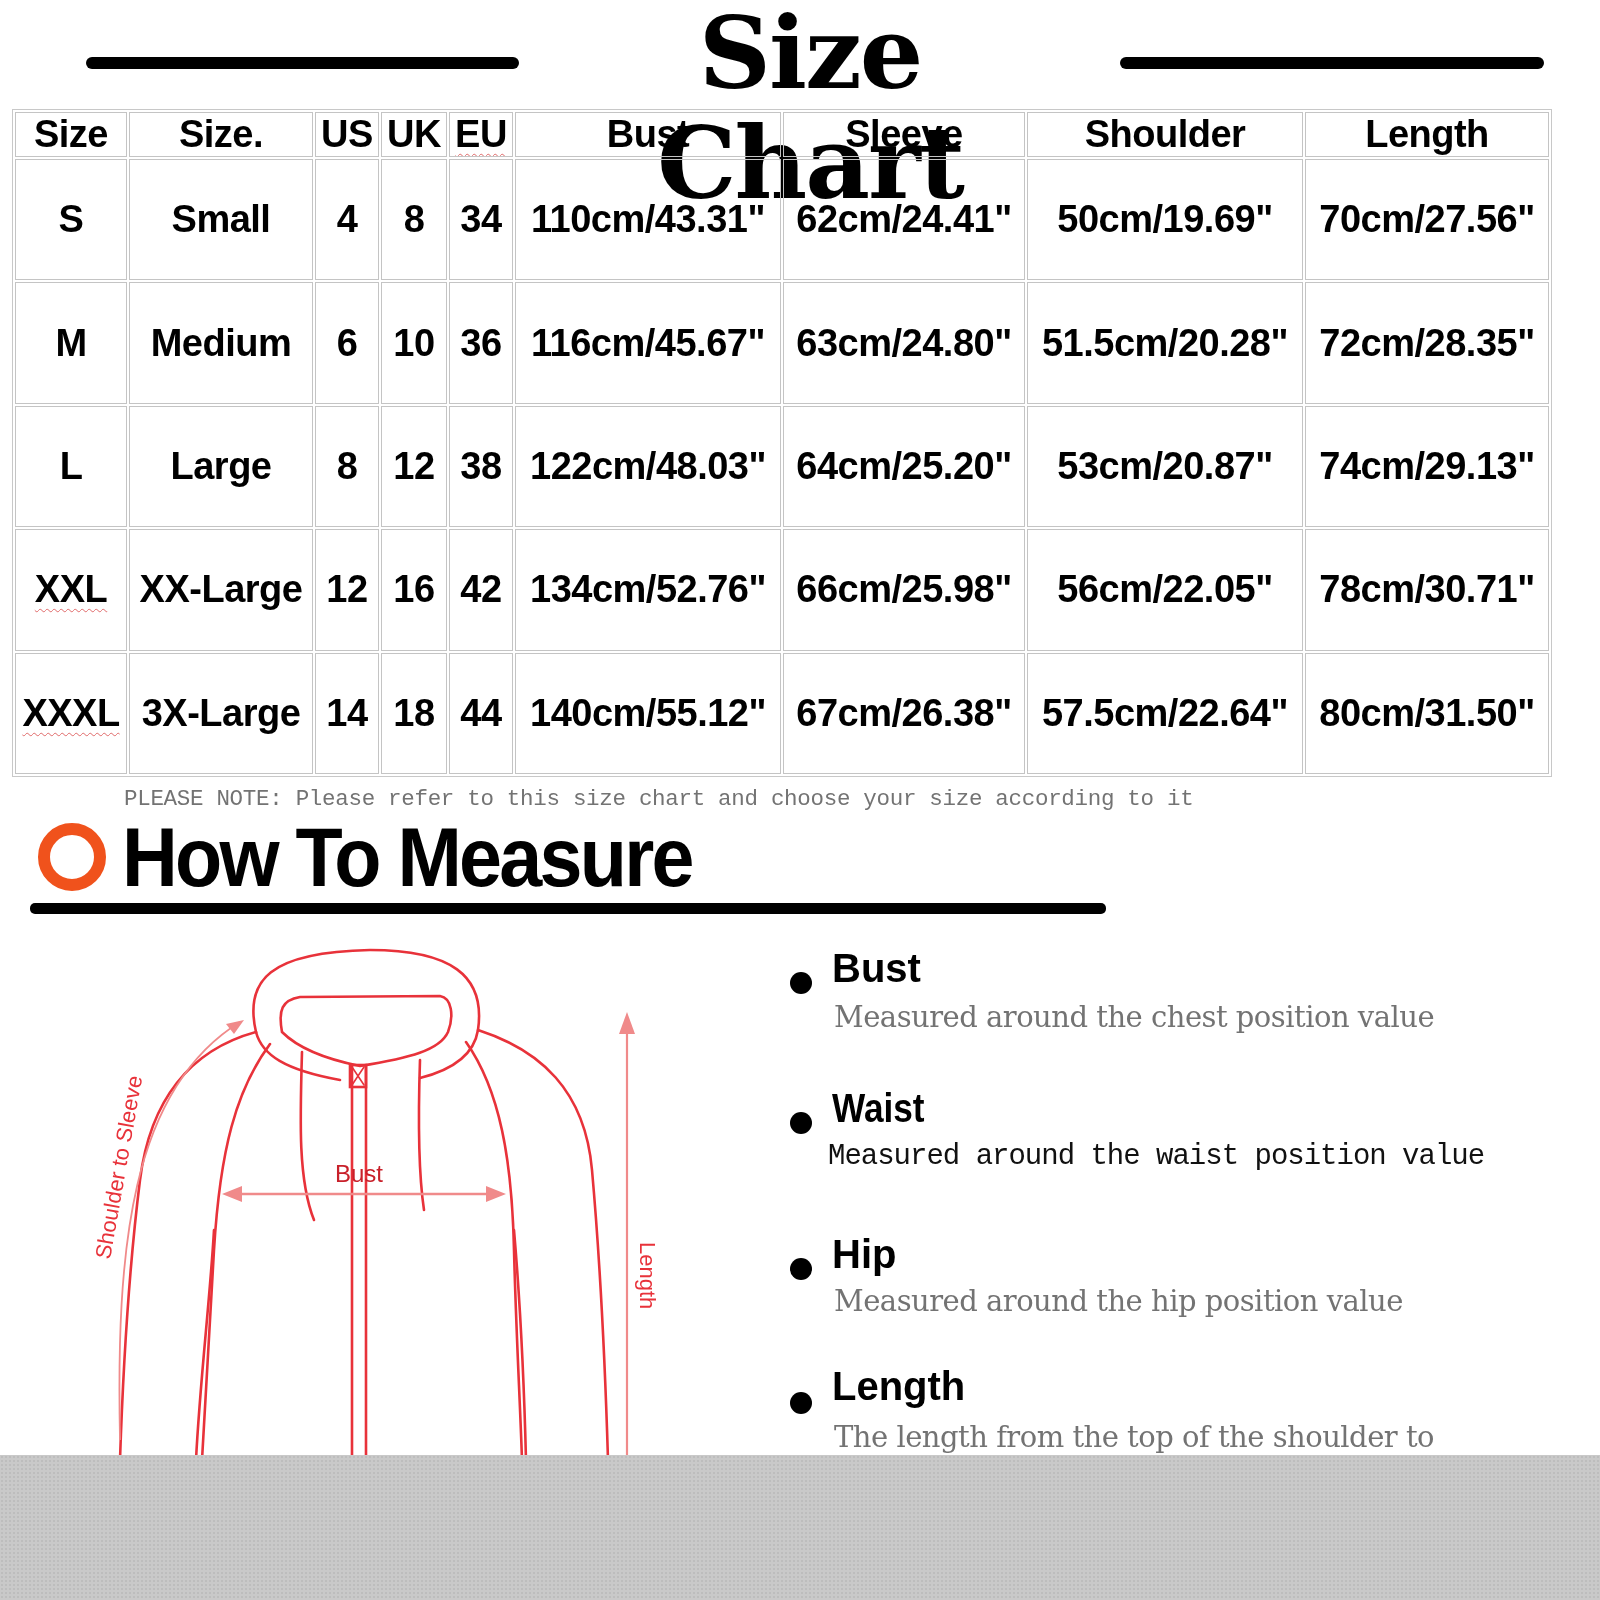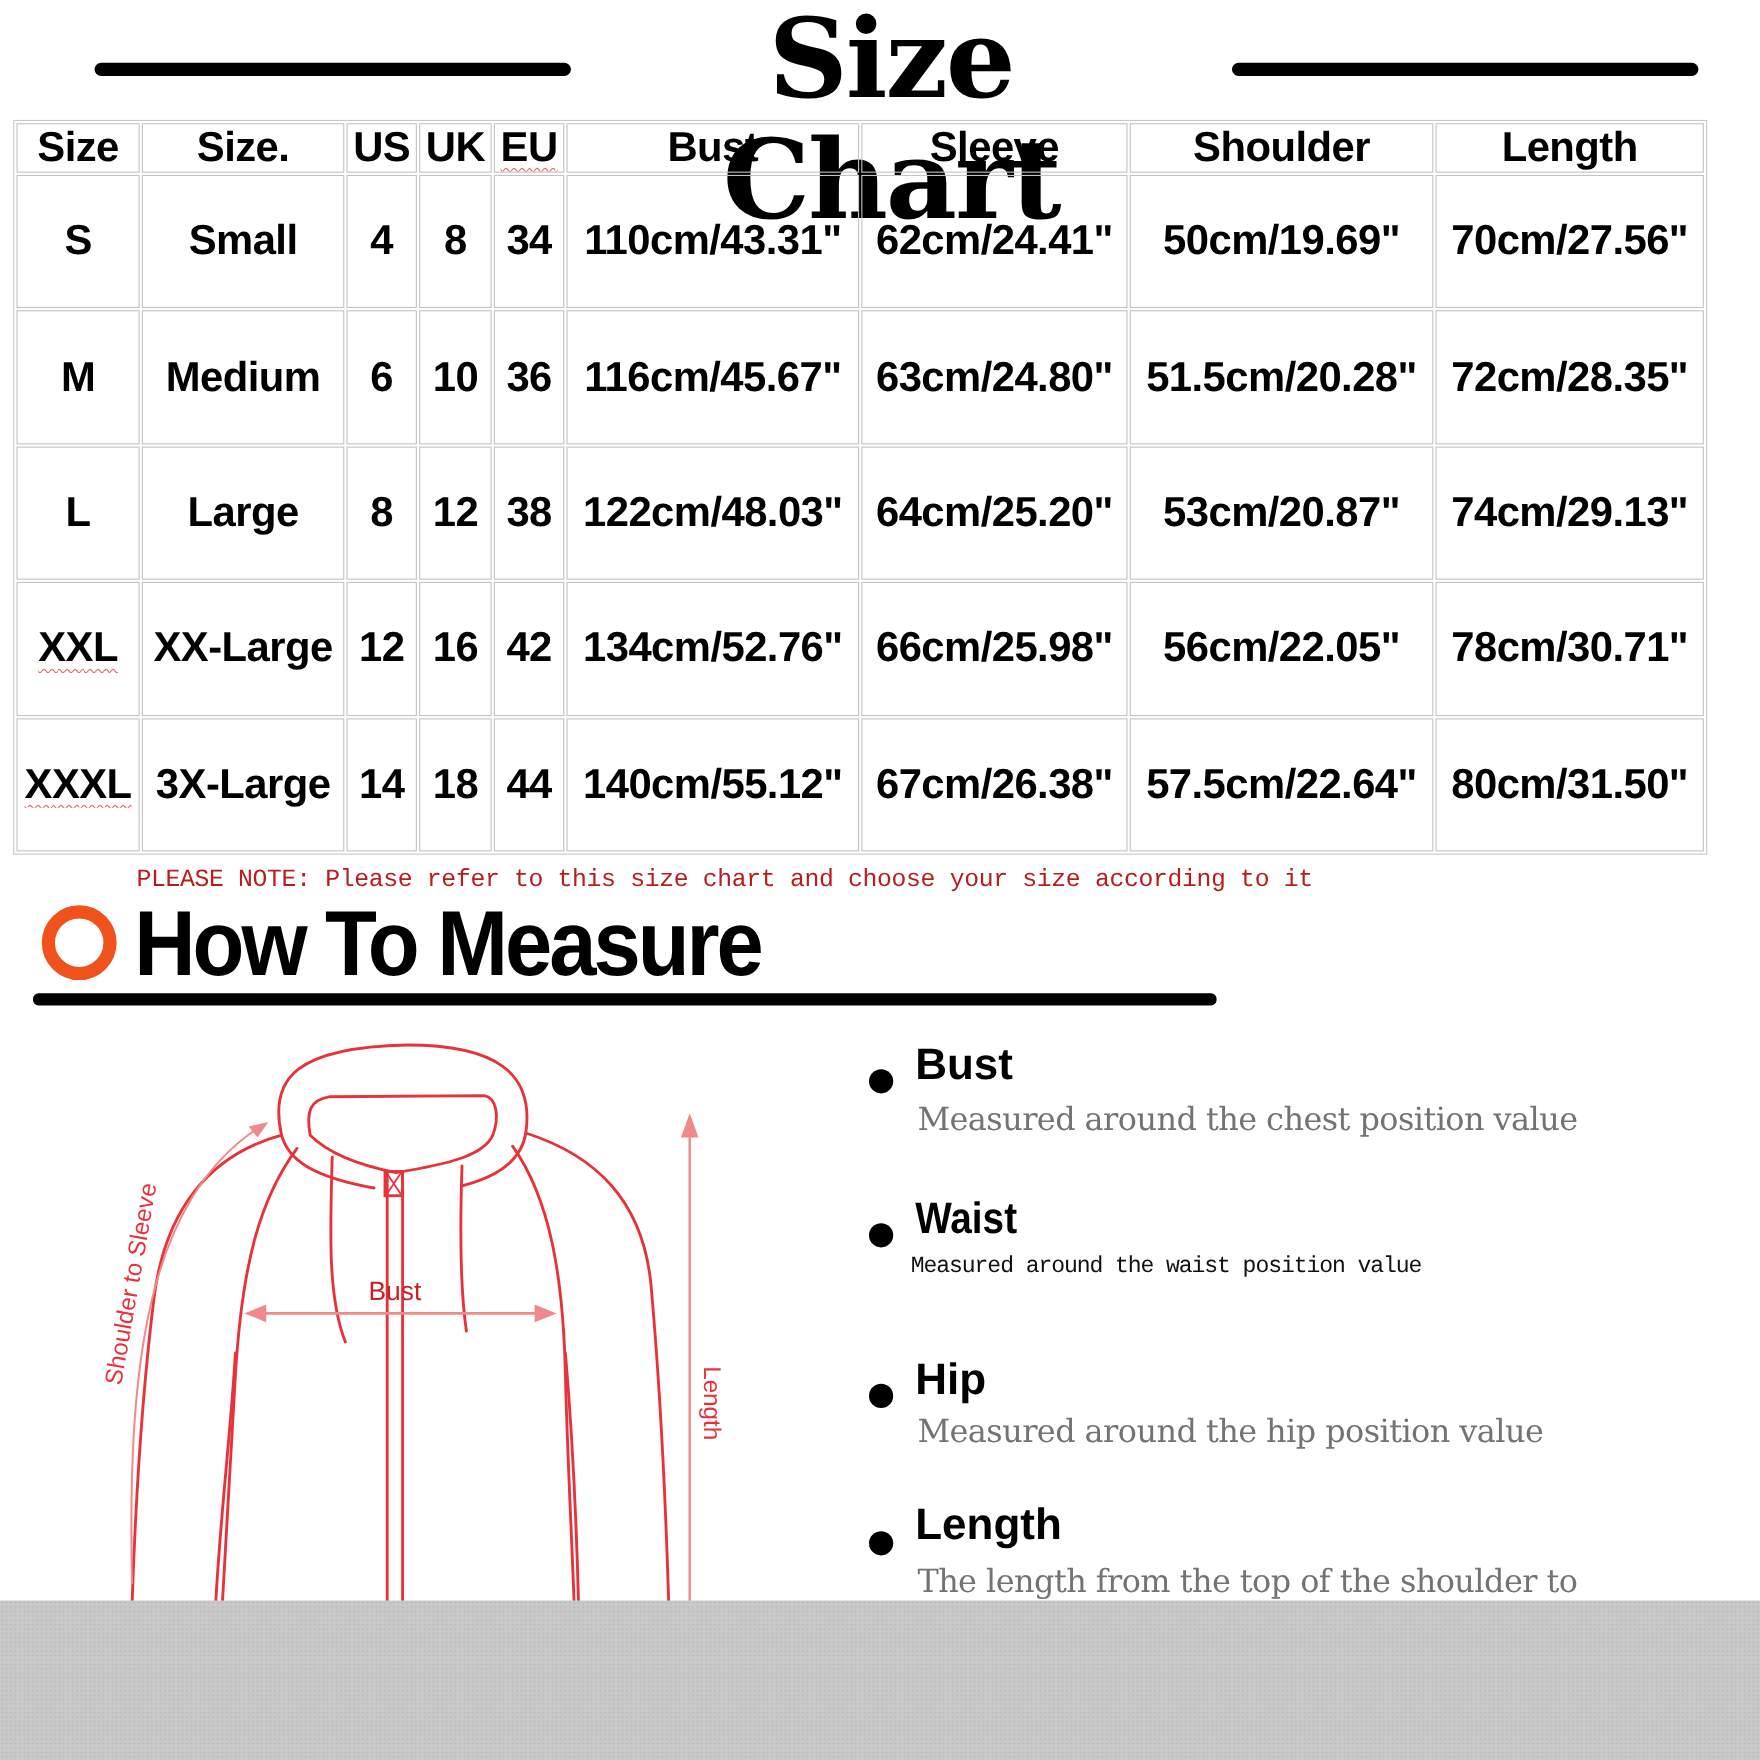--- a/index.html
+++ b/index.html
@@ -22,40 +22,40 @@
       table-layout: fixed;
     }
     table.size-table th, table.size-table td {
       border: 1.5px solid #c4c4c4; text-align: center; vertical-align: middle;
       font-family: "Liberation Sans", sans-serif; font-weight: bold; font-size: 38px;
       padding: 0; white-space: nowrap; overflow: hidden; letter-spacing: -0.5px;
     }
     table.size-table th { font-size: 38px; }
     .squiggle { text-decoration: underline wavy #e06a6a; text-decoration-thickness: 1px; text-underline-offset: 6px; }
     .note {
-      position: absolute; left: 124px; top: 786px; color: #b91c1c;
+      position: absolute; left: 124px; top: 786px; color: #737373;
       font-family: "Liberation Mono", monospace; font-size: 22.5px; letter-spacing: -0.3px;
     }
     .htm-icon {
       position: absolute; left: 38px; top: 823px; width: 44px; height: 44px;
       border: 12px solid #f0521c; border-radius: 50%; background: #fff;
     }
     .htm-title {
       position: absolute; left: 122px; top: 812px; font-family: "Liberation Sans", sans-serif;
       font-weight: bold; font-size: 84px; letter-spacing: -3px; transform: scaleX(0.92);
       transform-origin: left top; line-height: 90px;
     }
     .htm-rule { position: absolute; left: 30px; top: 903px; width: 1076px; height: 11px; background: #000; border-radius: 5px; }
     .diagram { position: absolute; left: 0; top: 920px; width: 720px; height: 540px; }
     .measure-list { position: absolute; left: 790px; top: 950px; width: 780px; }
     .m-item { position: absolute; left: 0; }
     .m-bullet { position: absolute; left: 0; width: 22px; height: 22px; background: #000; border-radius: 50%; }
     .m-label { position: absolute; left: 42px; font-family: "Liberation Sans", sans-serif; font-weight: bold; font-size: 40px; white-space: nowrap; }
     .m-desc { position: absolute; left: 44px; font-family: "DejaVu Serif", serif; font-size: 29px; color: #737373; white-space: nowrap; letter-spacing: -0.5px; }
-    .m-desc.mono { font-family: "Liberation Mono", monospace; font-size: 21px; letter-spacing: -1px; color: #111; }
+    .m-desc.mono { font-family: "Liberation Mono", monospace; font-size: 29px; letter-spacing: -1px; color: #111; }
     .gray-overlay {
       position: absolute; left: 0; top: 1455px; width: 1600px; height: 145px;
       background-color: #c9c9c9;
       background-image: radial-gradient(#bdbdbd 0.8px, transparent 0.9px);
       background-size: 4px 4px;
     }
   </style>
 </head>
 <body>
 

